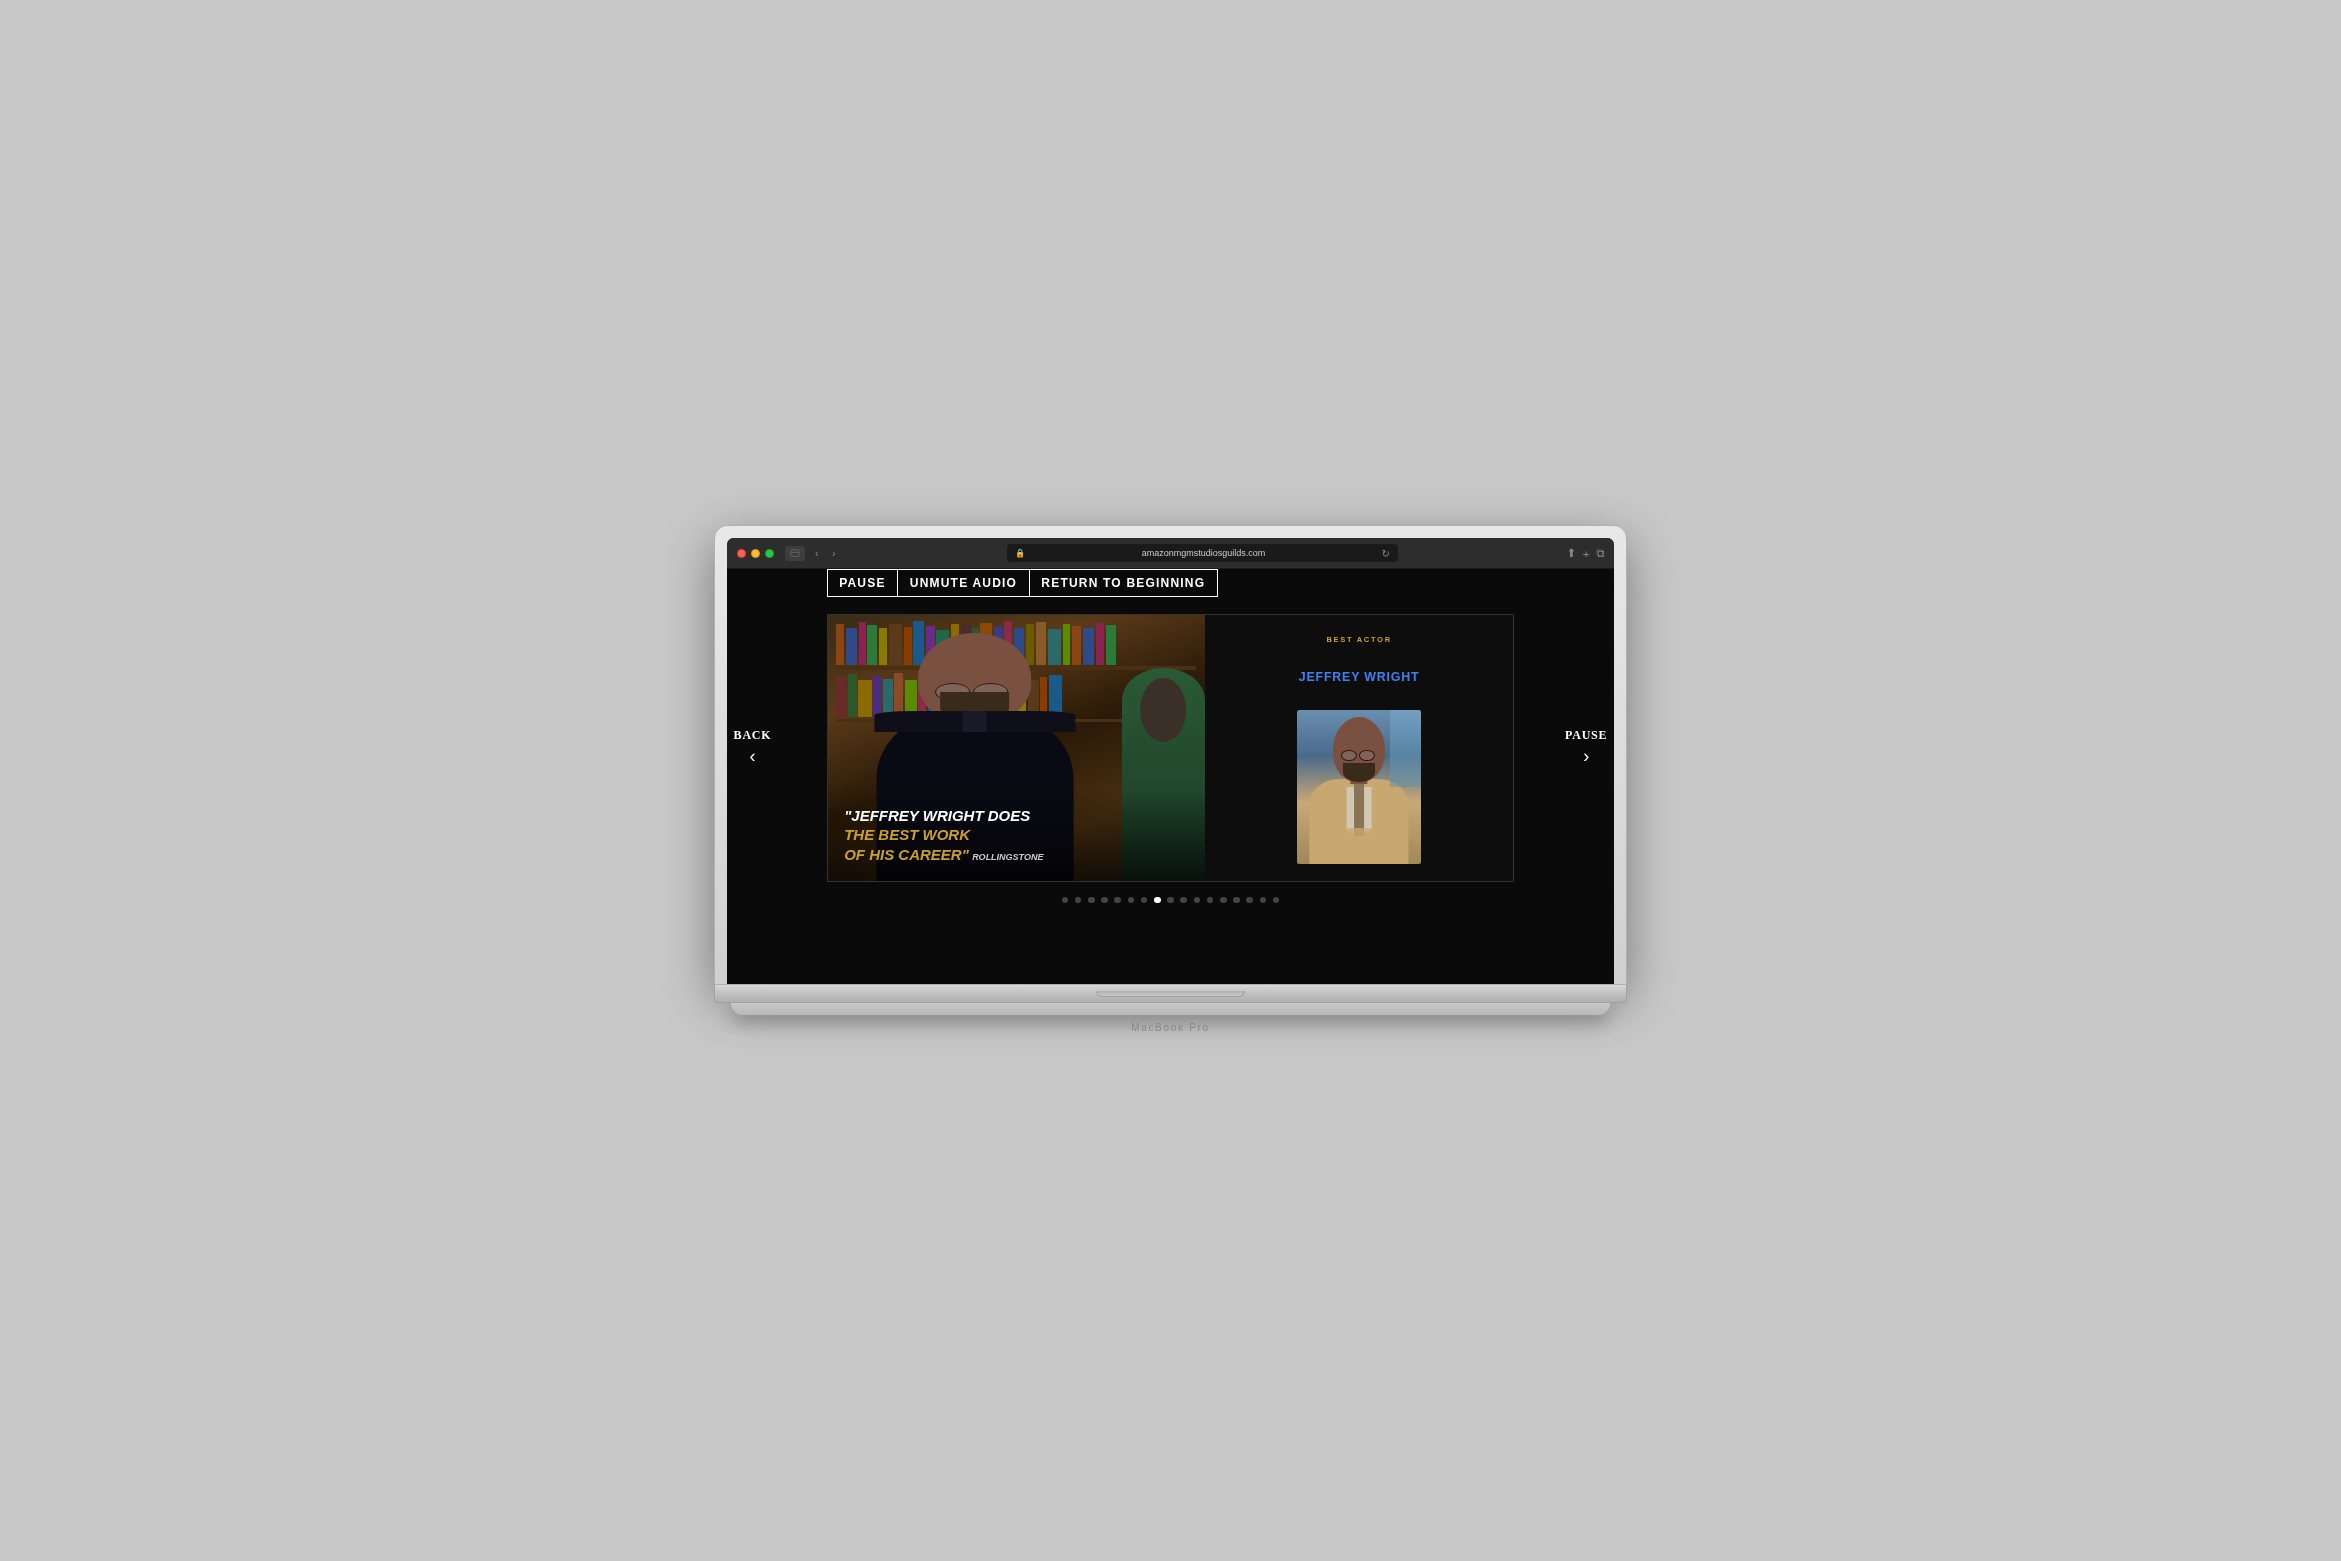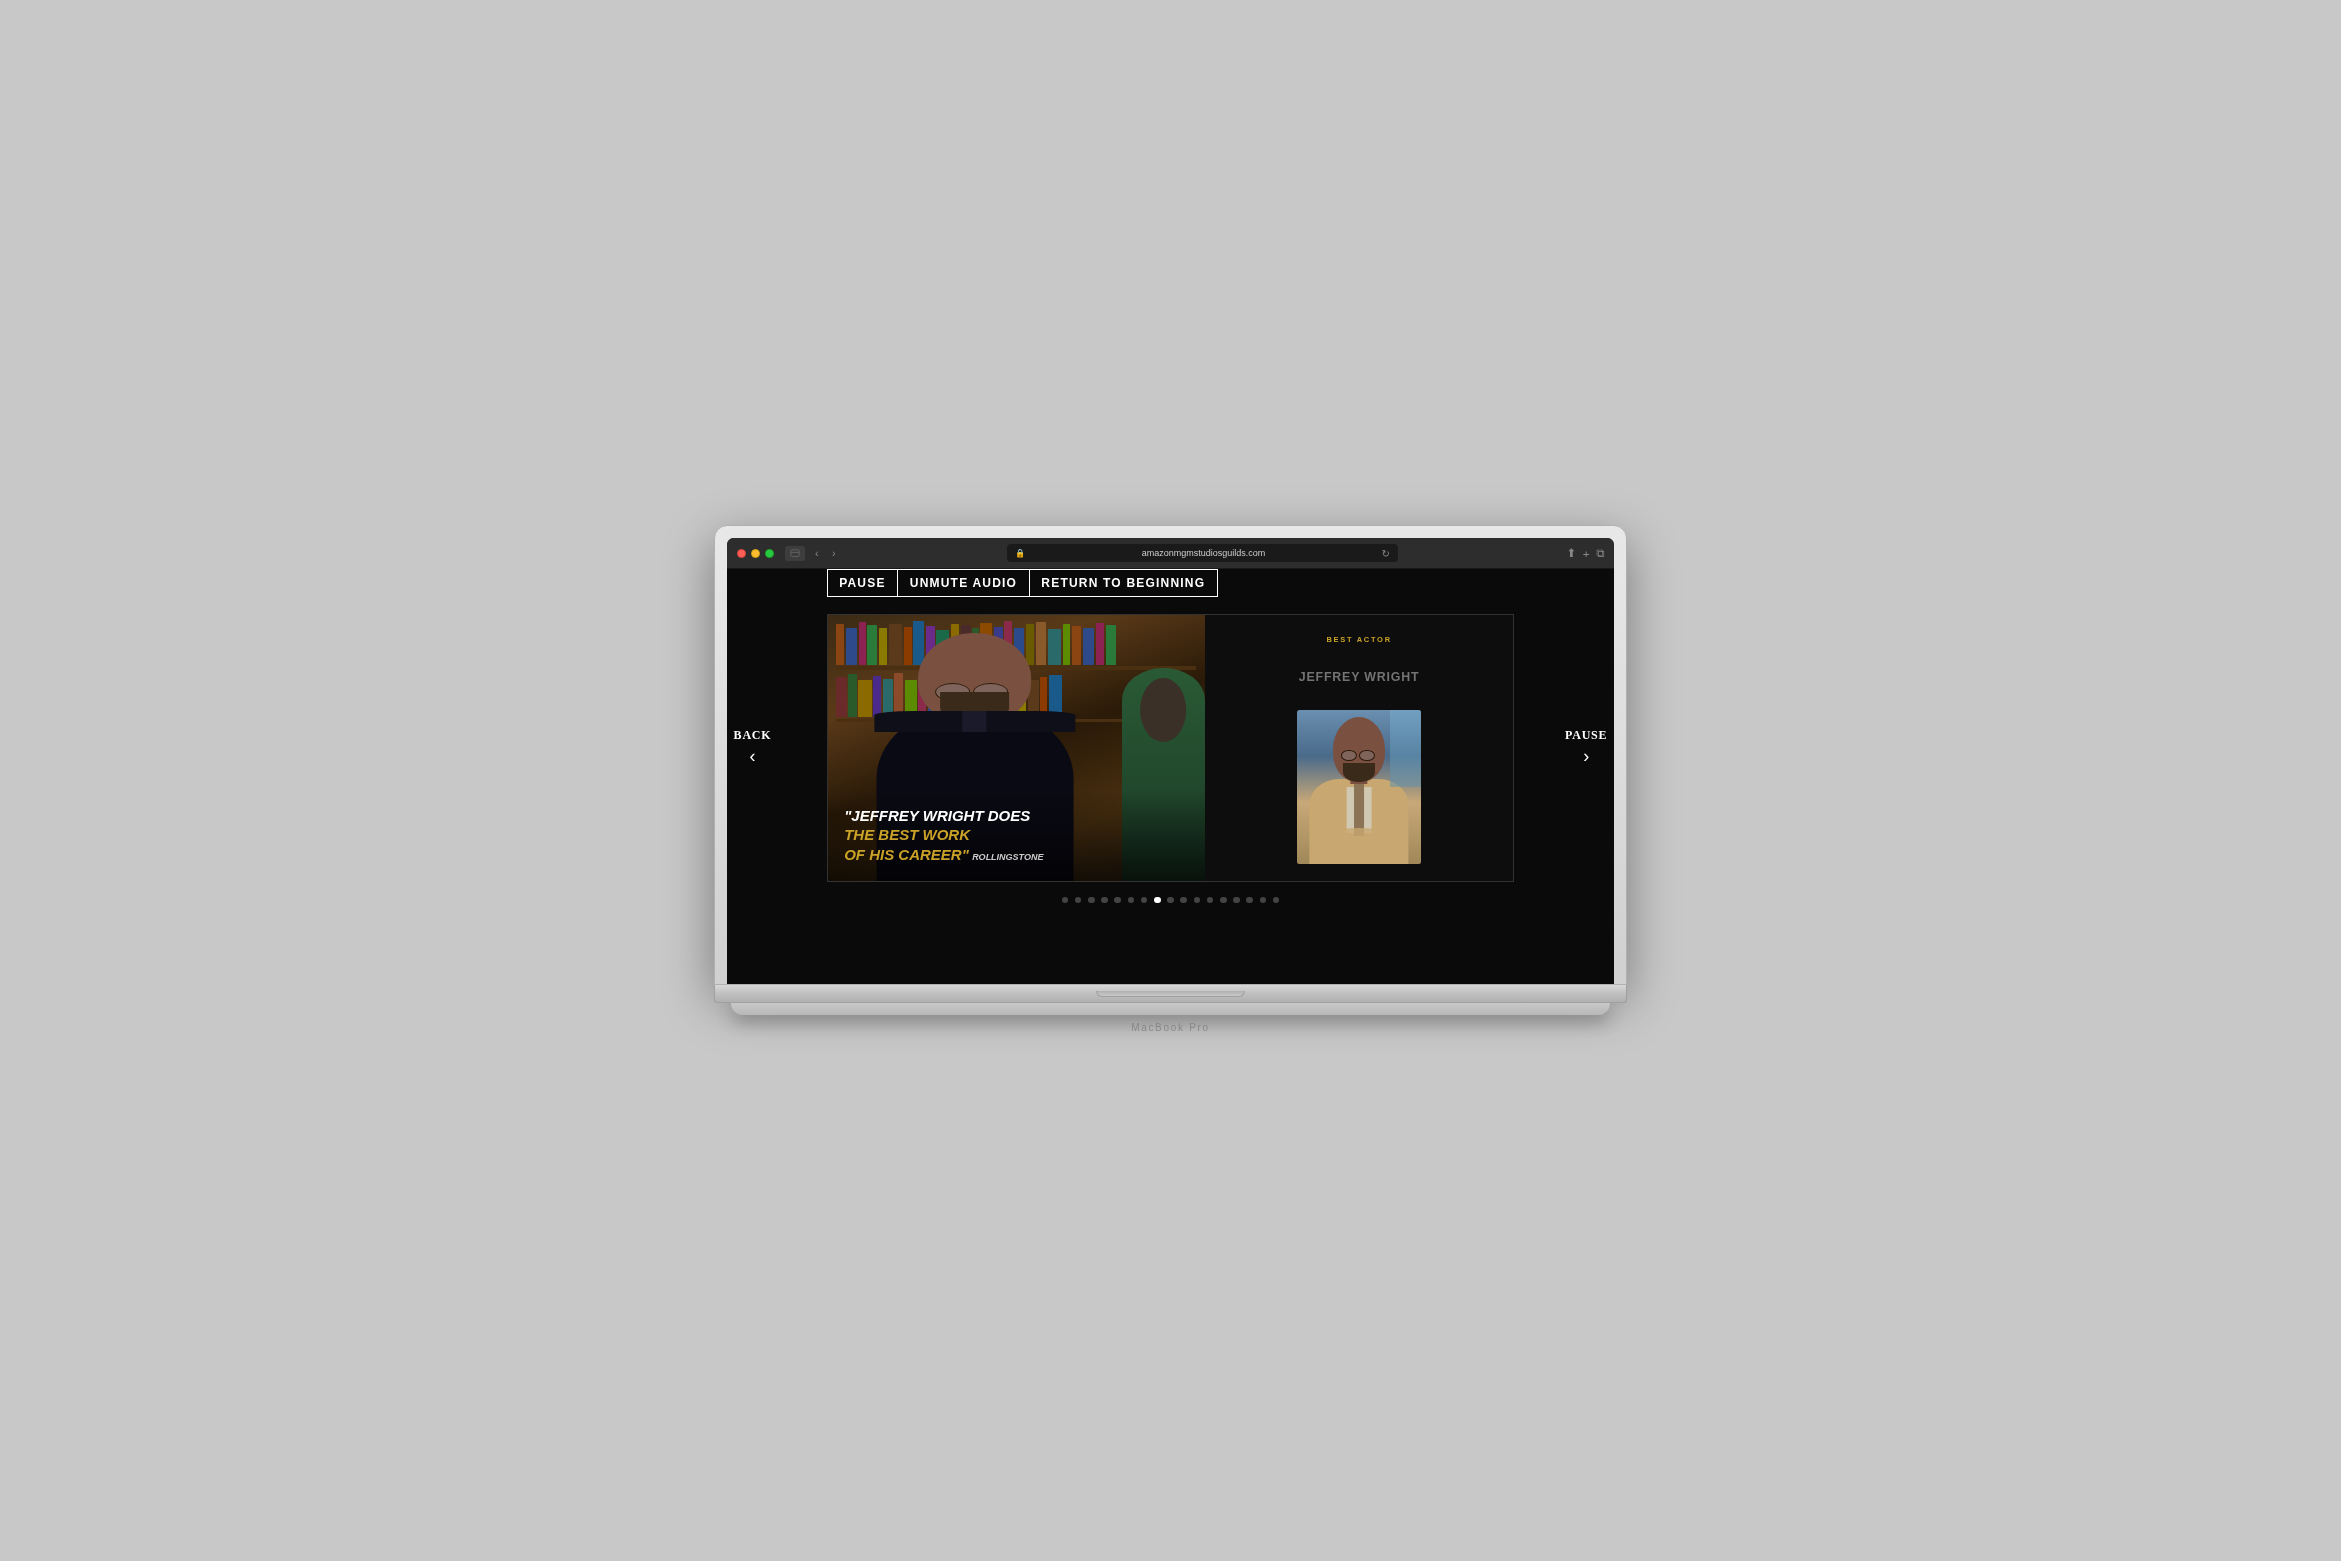--- a/index.html
+++ b/index.html
@@ -263,21 +263,21 @@
       font-size: 7.5px;
       color: #c9a227;
       letter-spacing: 1.7px;
       text-transform: uppercase;
       font-weight: 600;
     }
 
     .actor-name {
       font-size: 12.4px;
       font-weight: 700;
-      color: #737373;
+      color: #3b82f6;
       text-transform: uppercase;
       letter-spacing: 0.8px;
       text-align: left;
     }
 
     .actor-portrait {
       width: 124px;
       height: 154px;
       background: #2a2a2a;
       border-radius: 2.5px;

